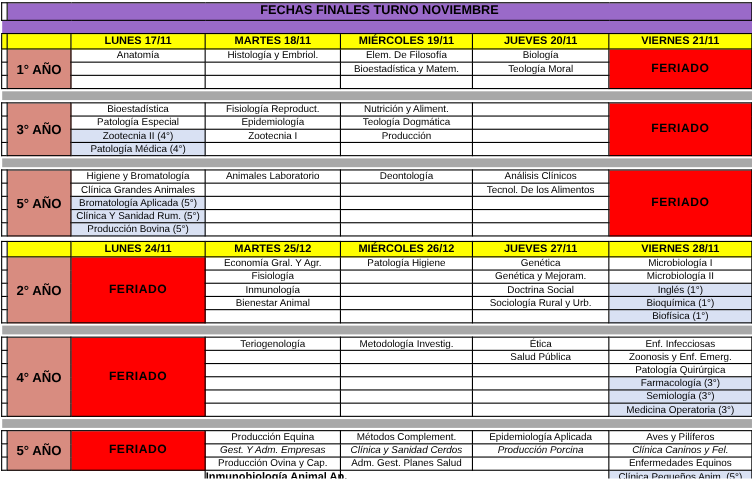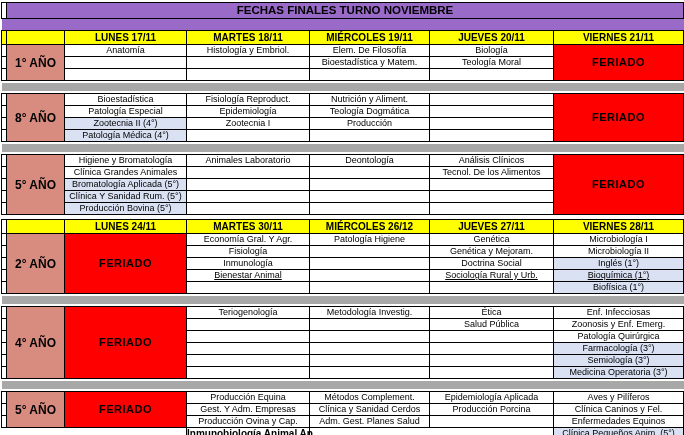--- a/index.html
+++ b/index.html
@@ -82,21 +82,21 @@
           <td class="sub bd"></td>
           <td class="sub bd"></td>
         </tr>
         <tr style="height: 12px;">
           <td class="sep" colspan="7">
             <div class="sepband"></div>
           </td>
         </tr>
         <tr style="height: 12px;">
           <td class="gut bd"></td>
-          <td class="year bd" rowspan="4">8° AÑO</td>
+          <td class="year bd" rowspan="4">3° AÑO</td>
           <td class="sub bd">Bioestadística</td>
           <td class="sub bd">Fisiología Reproduct.</td>
           <td class="sub bd">Nutrición y Aliment.</td>
           <td class="sub bd"></td>
           <td class="fer bd" rowspan="4">FERIADO</td>
         </tr>
         <tr style="height: 12px;">
           <td class="gut bd"></td>
           <td class="sub bd">Patología Especial</td>
           <td class="sub bd">Epidemiología</td>
@@ -159,21 +159,21 @@
           <td class="sub bd"></td>
           <td class="sub bd"></td>
         </tr>
         <tr style="height: 5px;">
           <td class="nb" colspan="7"></td>
         </tr>
         <tr style="height: 14px;">
           <td class="gut bd"></td>
           <td class="hdr bd"></td>
           <td class="hdr bd">LUNES 24/11</td>
-          <td class="hdr bd">MARTES 30/11</td>
+          <td class="hdr bd">MARTES 25/12</td>
           <td class="hdr bd">MIÉRCOLES 26/12</td>
           <td class="hdr bd">JUEVES 27/11</td>
           <td class="hdr bd">VIERNES 28/11</td>
         </tr>
         <tr style="height: 12px;">
           <td class="gut bd"></td>
           <td class="year bd" rowspan="5">2° AÑO</td>
           <td class="fer bd" rowspan="5">FERIADO</td>
           <td class="sub bd">Economía Gral. Y Agr.</td>
           <td class="sub bd">Patología Higiene</td>
@@ -187,21 +187,21 @@
           <td class="sub bd">Genética y Mejoram.</td>
           <td class="sub bd">Microbiología II</td>
         </tr>
         <tr style="height: 12px;">
           <td class="gut bd"></td>
           <td class="sub bd">Inmunología</td>
           <td class="sub bd"></td>
           <td class="sub bd">Doctrina Social</td>
           <td class="sub bd sh">Inglés (1°)</td>
         </tr>
-        <tr style="height: 12px; text-decoration: underline;">
+        <tr style="height: 12px;">
           <td class="gut bd"></td>
           <td class="sub bd">Bienestar Animal</td>
           <td class="sub bd"></td>
           <td class="sub bd">Sociología Rural y Urb.</td>
           <td class="sub bd sh">Bioquímica (1°)</td>
         </tr>
         <tr style="height: 12px;">
           <td class="gut bd"></td>
           <td class="sub bd"></td>
           <td class="sub bd"></td>
@@ -264,21 +264,21 @@
         </tr>
         <tr style="height: 12px;">
           <td class="gut bd"></td>
           <td class="year bd" rowspan="3">5° AÑO</td>
           <td class="fer bd" rowspan="3">FERIADO</td>
           <td class="sub bd">Producción Equina</td>
           <td class="sub bd">Métodos Complement.</td>
           <td class="sub bd">Epidemiología Aplicada</td>
           <td class="sub bd">Aves y Pilíferos</td>
         </tr>
-        <tr style="height: 12px;">
+        <tr style="height: 12px; font-style: italic;">
           <td class="gut bd"></td>
           <td class="sub bd">Gest. Y Adm. Empresas</td>
           <td class="sub bd">Clínica y Sanidad Cerdos</td>
           <td class="sub bd">Producción Porcina</td>
           <td class="sub bd">Clínica Caninos y Fel.</td>
         </tr>
         <tr style="height: 12px;">
           <td class="gut bd"></td>
           <td class="sub bd">Producción Ovina y Cap.</td>
           <td class="sub bd">Adm. Gest. Planes Salud</td>

